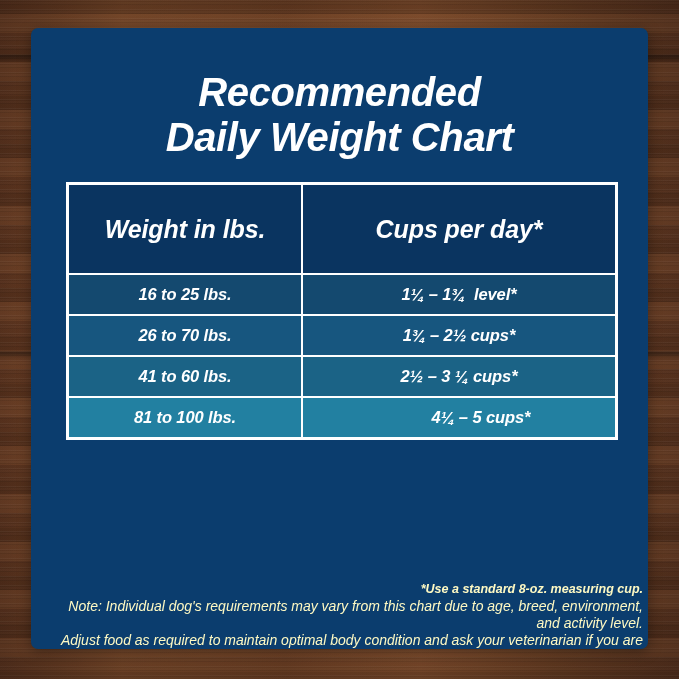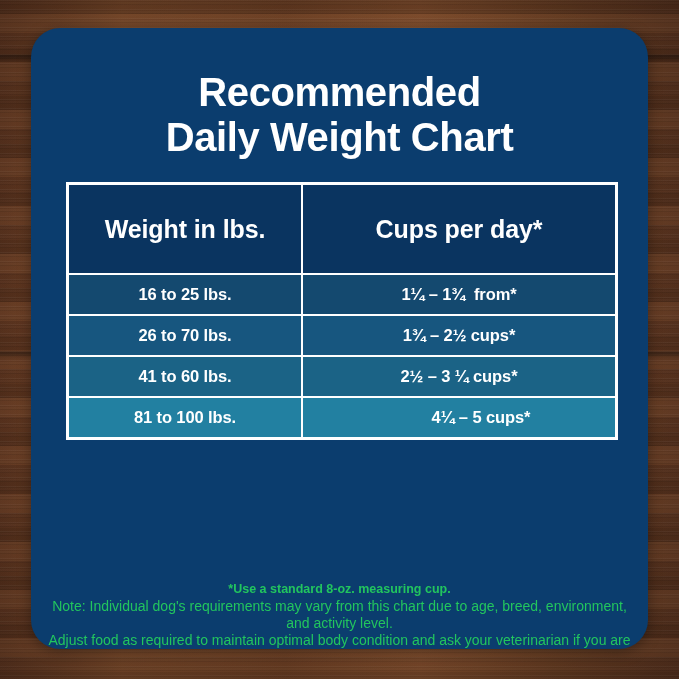--- a/index.html
+++ b/index.html
@@ -67,23 +67,24 @@
   }
 
   
   #card {
     position: absolute;
     left: 31px;
     top: 28px;
     width: 617px;
     height: 621px;
     background: #0b3d6e;
-    border-radius: 29px;
+    border-radius: 7px;
     box-shadow: 0 3px 14px rgba(0,0,0,0.38);
     overflow: hidden;
+    font-style: italic;
   }
 
   
   #title-block {
     position: absolute;
     left: 0;
     right: 0;
     top: 42px;
     text-align: center;
     color: #ffffff;
@@ -143,24 +144,24 @@
     font-size: 15.5px;
     line-height: 21px;
     white-space: normal;
     padding: 0 18px;
   }
 
   
   #footnotes {
     position: absolute;
     left: 12px;
-    right: 12px;
+    right: 5px;
     top: 552px;
-    text-align: center;
-    color: #22c55e;
+    text-align: right;
+    color: #fef9c3;
   }
   #footnotes .fn-bold {
     display: block;
     font-size: 12.5px;
     font-weight: 700;
     line-height: 18px;
   }
   #footnotes .fn-line {
     display: block;
     font-size: 14px;
@@ -184,21 +185,21 @@
   <table id="feeding-table">
     <thead>
       <tr>
         <th class="col-weight">Weight in lbs.</th>
         <th class="col-cups">Cups per day*</th>
       </tr>
     </thead>
     <tbody>
       <tr class="r2">
         <td class="col-weight" style="background: rgb(20, 73, 111);">16 to 25 lbs.</td>
-        <td class="col-cups" style="background: rgb(20, 73, 111);">1¼ – 1¾  from*</td>
+        <td class="col-cups" style="background: rgb(20, 73, 111);">1¼ – 1¾  level*</td>
       </tr>
       <tr class="r3">
         <td class="col-weight" style="background: rgb(23, 86, 127);">26 to 70 lbs.</td>
         <td class="col-cups" style="background: rgb(23, 86, 127);">1¾ – 2½ cups*</td>
       </tr>
       <tr class="r4">
         <td class="col-weight" style="background: rgb(27, 99, 134);">41 to 60 lbs.</td>
         <td class="col-cups" style="background: rgb(27, 99, 134);">2½ – 3 ¼ cups*</td>
       </tr>
       <tr class="r6">

